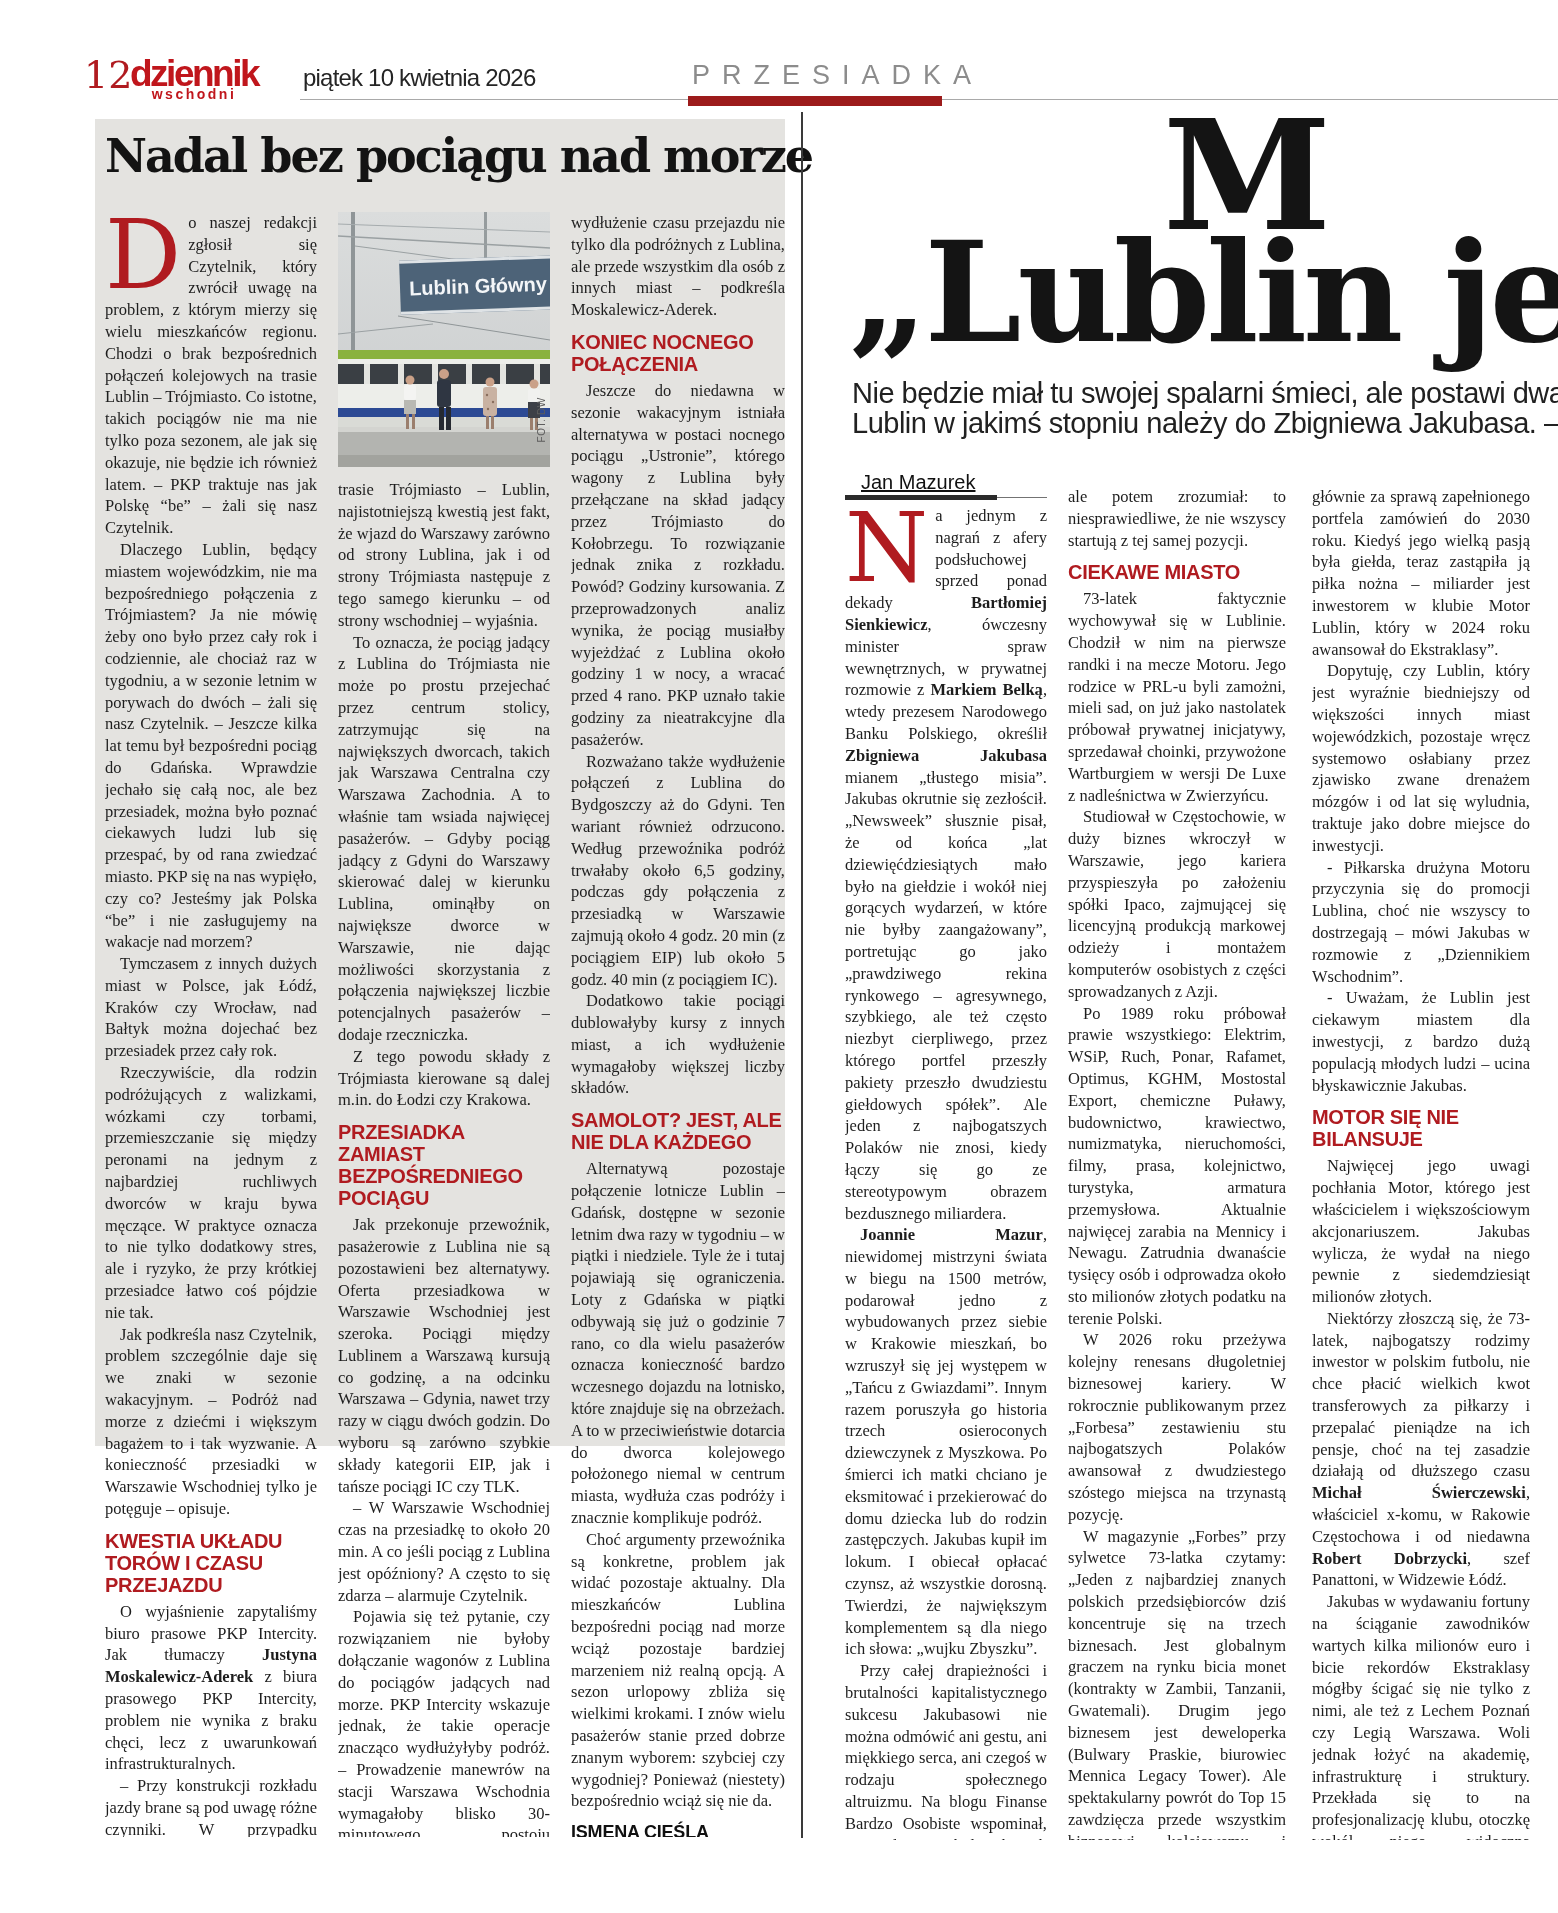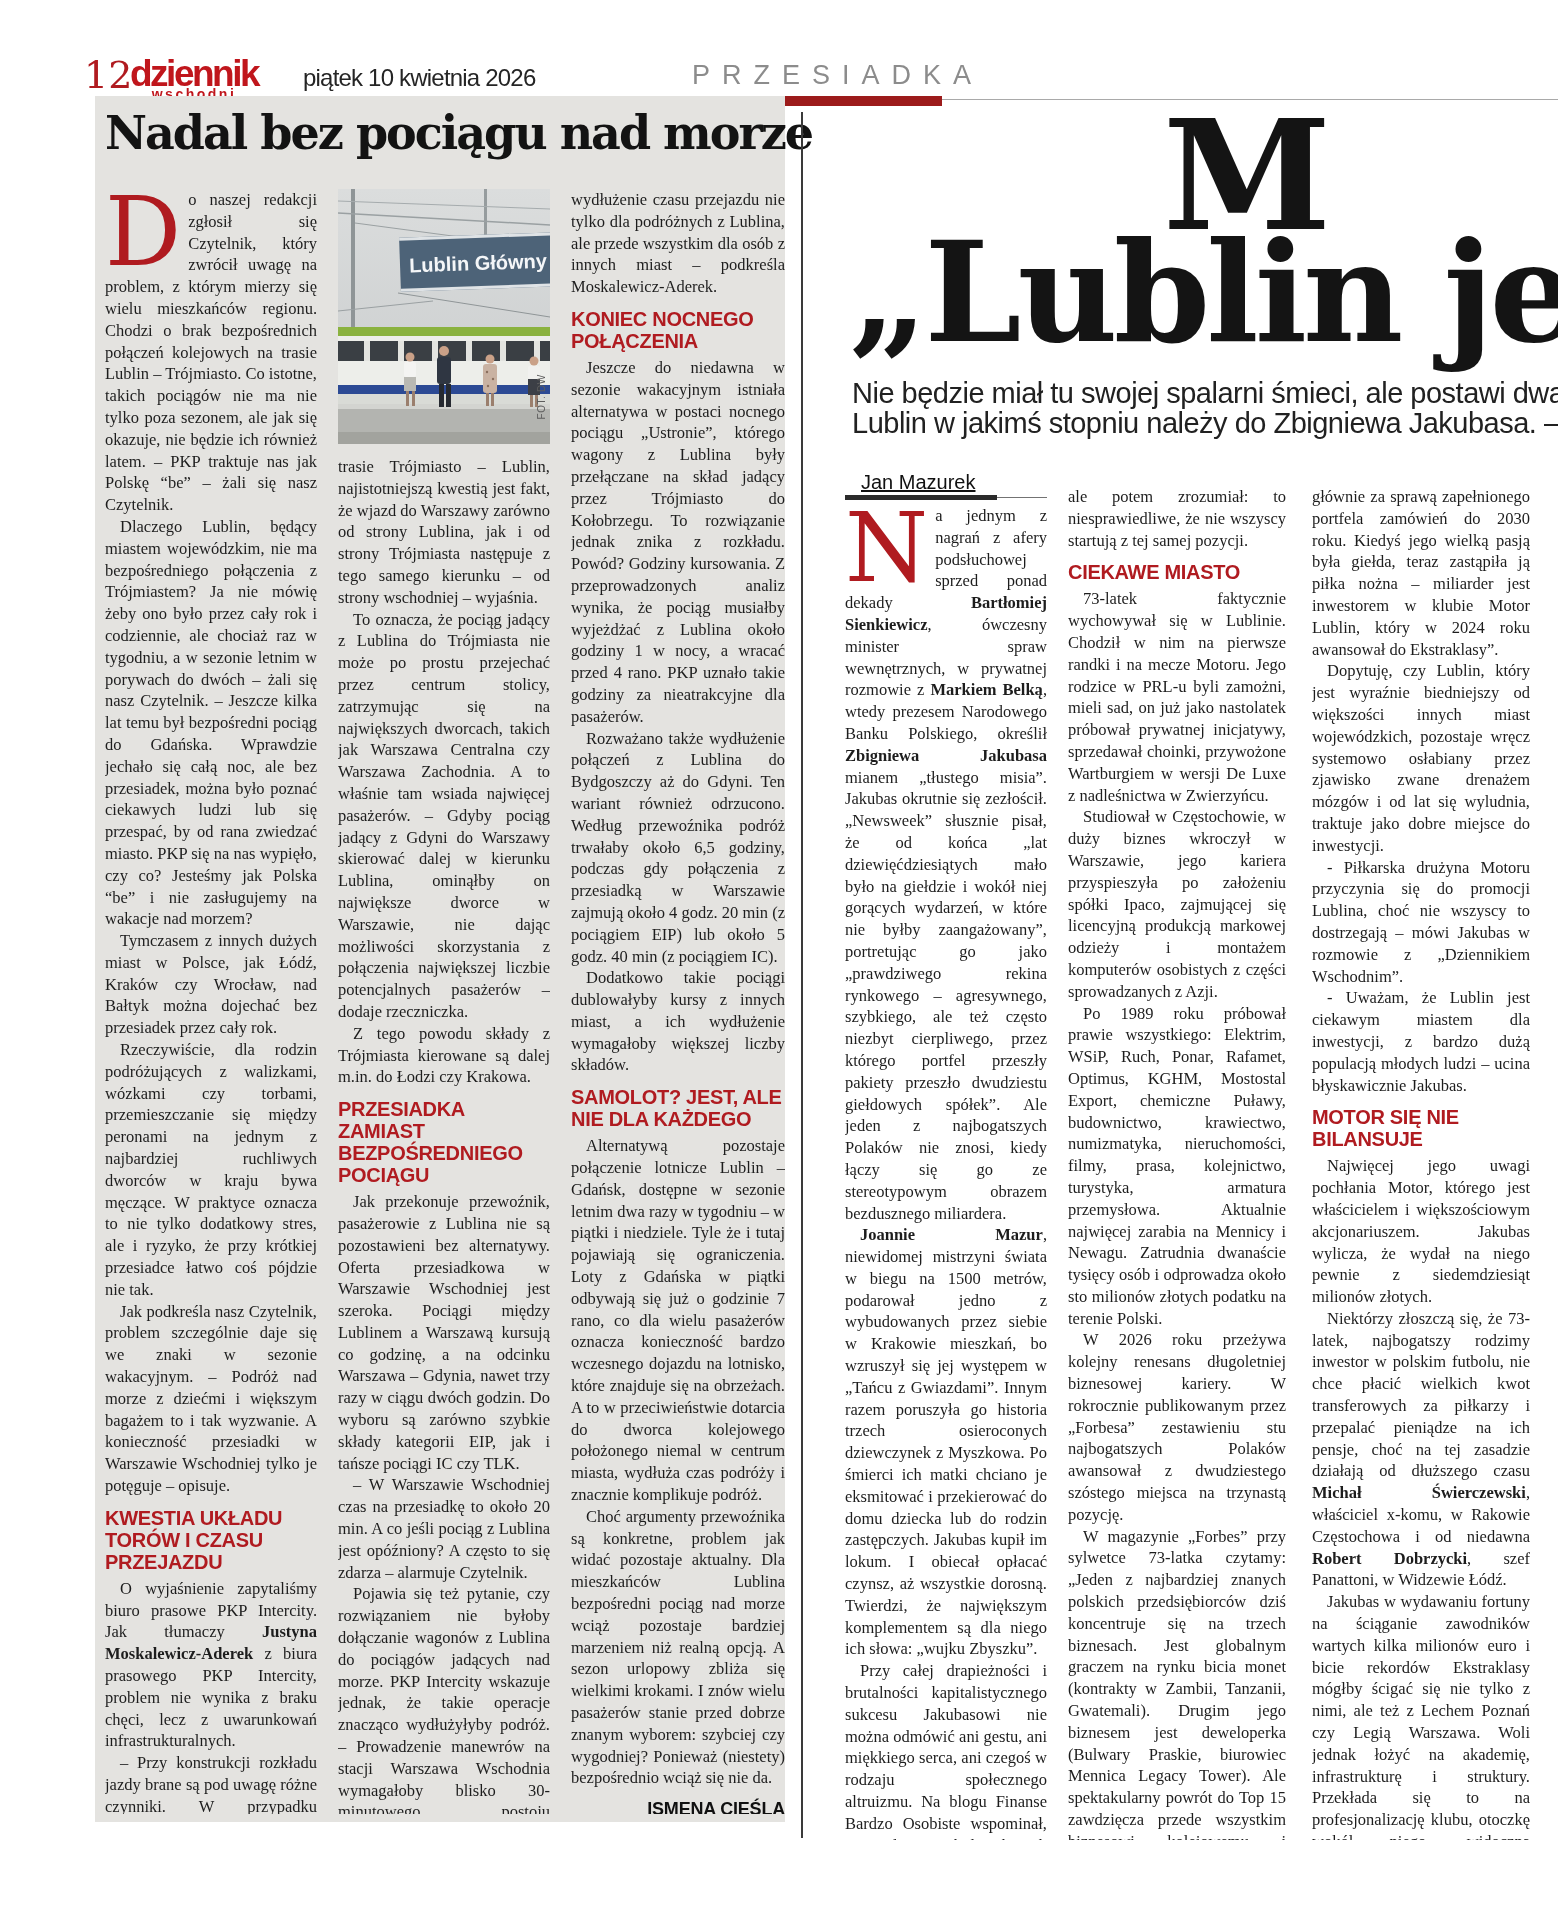--- a/index.html
+++ b/index.html
@@ -15,38 +15,38 @@
         margin-top:-2px;color:#c0161c;font-weight:700;}
   .issue-date{position:absolute;left:303px;top:64px;font-family:"Liberation Sans",sans-serif;
         font-size:24px;letter-spacing:-0.8px;color:#252525;}
   .header-rule{position:absolute;left:300px;top:99px;width:1258px;height:1px;background:#a9a9a9;}
   .section-title{position:absolute;left:692px;top:60px;font-family:"Liberation Sans",sans-serif;
         font-size:27px;letter-spacing:12px;color:#8c8c8c;font-weight:400;}
   .section-bar{position:absolute;left:688px;top:96px;width:254px;height:10px;
         background:var(--section_bar_red,#9c1b1b);}
 
   
-  .left-article{position:absolute;left:95px;top:96px;width:690px;height:1726px;
+  .left-article{position:absolute;left:95px;top:119px;width:690px;height:1327px;
         background:var(--grey_box,#e4e3e0);}
   .left-head{position:absolute;left:10px;top:8px;margin:0;font-family:"DejaVu Serif",serif;
         font-weight:700;font-size:46px;line-height:58px;letter-spacing:-2px;color:#131313;
         white-space:nowrap;}
 
   .col{position:absolute;overflow:hidden;font-family:"Liberation Serif","DejaVu Serif",serif;
        font-size:16.5px;line-height:21.8px;text-align:justify;color:#1d1d1d;}
   .col p{margin:0;text-indent:15px;}
   .col p.ni{text-indent:0;}
   .col b{font-weight:700;}
   .drop{float:left;font-family:"DejaVu Serif",serif;color:var(--accent_red,#b01b20);
         font-size:95px;line-height:76px;padding:5px 7px 0 0;}
   .redhead{font-family:"Liberation Sans",sans-serif;font-weight:700;font-size:20px;
         line-height:22px;color:var(--accent_red,#b01b20);letter-spacing:-0.3px;
         margin:10px 0 5px 0;text-align:left;}
   .author{font-family:"Liberation Sans",sans-serif;font-weight:700;font-size:18px;
-        text-align:right;margin-top:10px;letter-spacing:-0.2px;color:#101010;}
+        text-align:left;margin-top:10px;letter-spacing:-0.2px;color:#101010;}
 
   .col-l1{left:10px; top:93px;width:212px;height:1625px;}
   .col-l2{left:243px;top:93px;width:212px;height:1625px;}
   .col-l3{left:476px;top:93px;width:214px;height:1625px;}
 
   .photo{position:relative;width:212px;height:255px;margin:0 0 12px 0;}
   .credit{position:absolute;right:-14px;bottom:36px;transform:rotate(-90deg);
         transform-origin:center;font-family:"Liberation Sans",sans-serif;font-size:10px;
         color:#5d5d5d;letter-spacing:0.6px;white-space:nowrap;}
 

